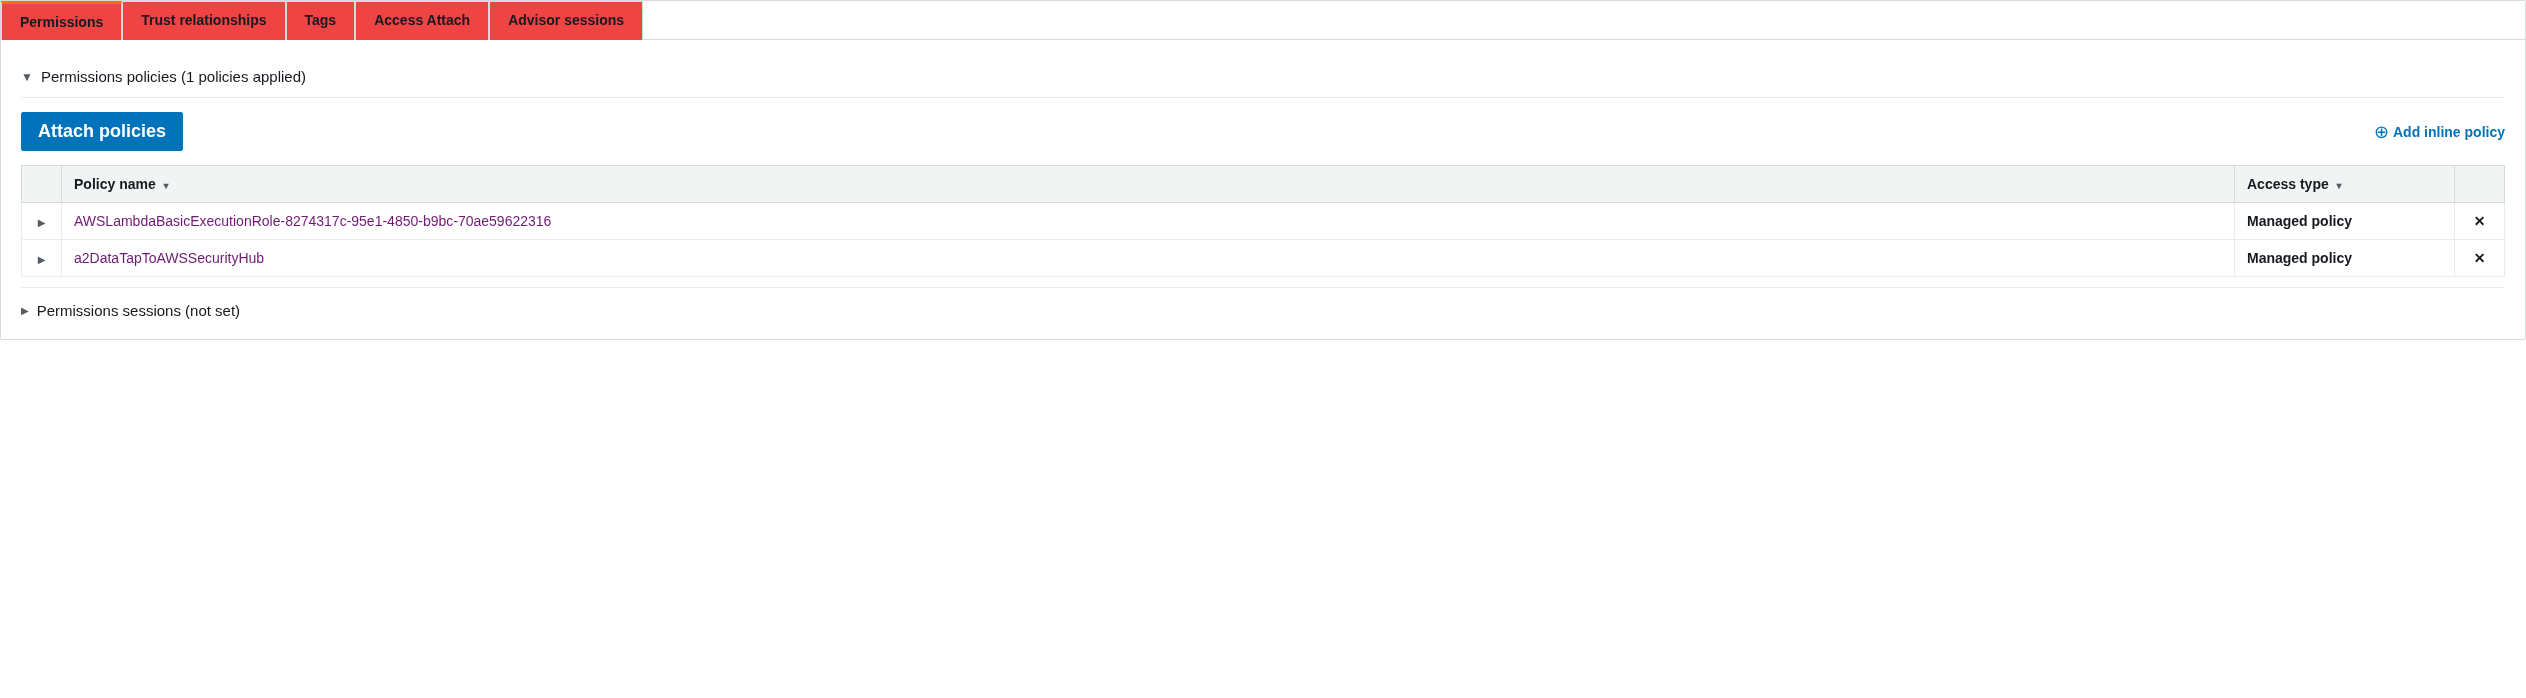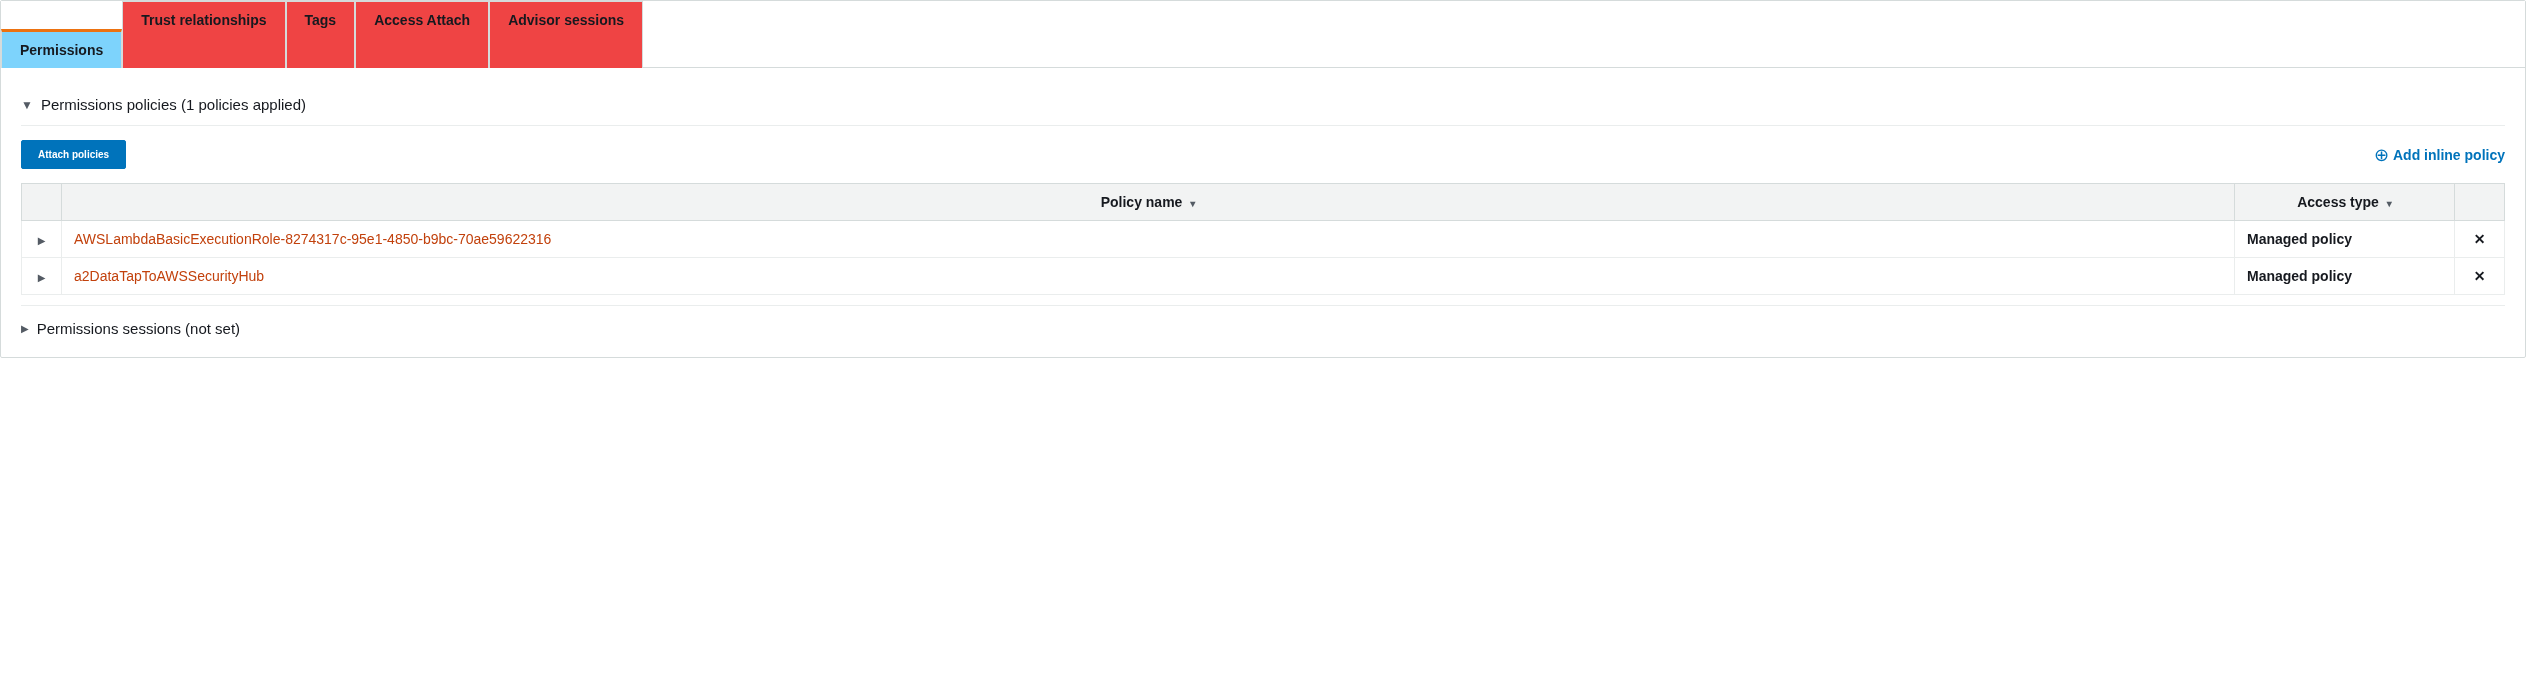--- a/index.html
+++ b/index.html
@@ -40,23 +40,22 @@
       margin-bottom: -1px;
       color: #16191f;
       background: #fff;
       position: relative;
     }
 
     .tab.active {
       border-color: #d5dbdb;
       border-bottom-color: #fff;
       border-top: 3px solid #ec7211;
-      background: #7dd3fc;
-      color: #16191f;
-      margin-top: 28px;
+      background: #ef4444;
+      color: #16191f;
     }
 
     .tab:not(.active) {
       color: #16191f;
       background: #ef4444;
       border-color: #d5dbdb;
       border-bottom-color: #d5dbdb;
     }
 
     
@@ -88,21 +87,21 @@
       justify-content: space-between;
       padding: 14px 0;
     }
 
     .attach-btn {
       background: #1a73e8;
       background: linear-gradient(to bottom, #2d7dd2, #1a5fa8);
       background: #0073bb;
       border: 1px solid #0073bb;
       color: #fff;
-      font-size: 10px;
+      font-size: 18px;
       font-weight: 700;
       padding: 8px 16px;
       border-radius: 2px;
       cursor: pointer;
     }
 
     .add-inline-link {
       display: flex;
       align-items: center;
       color: #0073bb;
@@ -126,21 +125,21 @@
       border: 1px solid #d5dbdb;
       margin-bottom: 8px;
     }
 
     .policy-table th {
       background: #f2f3f3;
       border: 1px solid #d5dbdb;
       padding: 10px 12px;
       font-weight: 700;
       font-size: 14px;
-      text-align: center;
+      text-align: left;
       color: #16191f;
     }
 
     .policy-table td {
       border: 1px solid #eaeded;
       padding: 10px 12px;
       font-size: 14px;
       color: #16191f;
       vertical-align: middle;
     }
@@ -164,21 +163,21 @@
       text-align: center;
     }
 
     .expand-arrow {
       color: #545b64;
       font-size: 10px;
       cursor: pointer;
     }
 
     .policy-link {
-      color: #c2410c;
+      color: #701a75;
       text-decoration: none;
       font-size: 14px;
     }
 
     .remove-icon {
       color: #16191f;
       font-size: 14px;
       cursor: pointer;
       font-weight: 900;
     }

